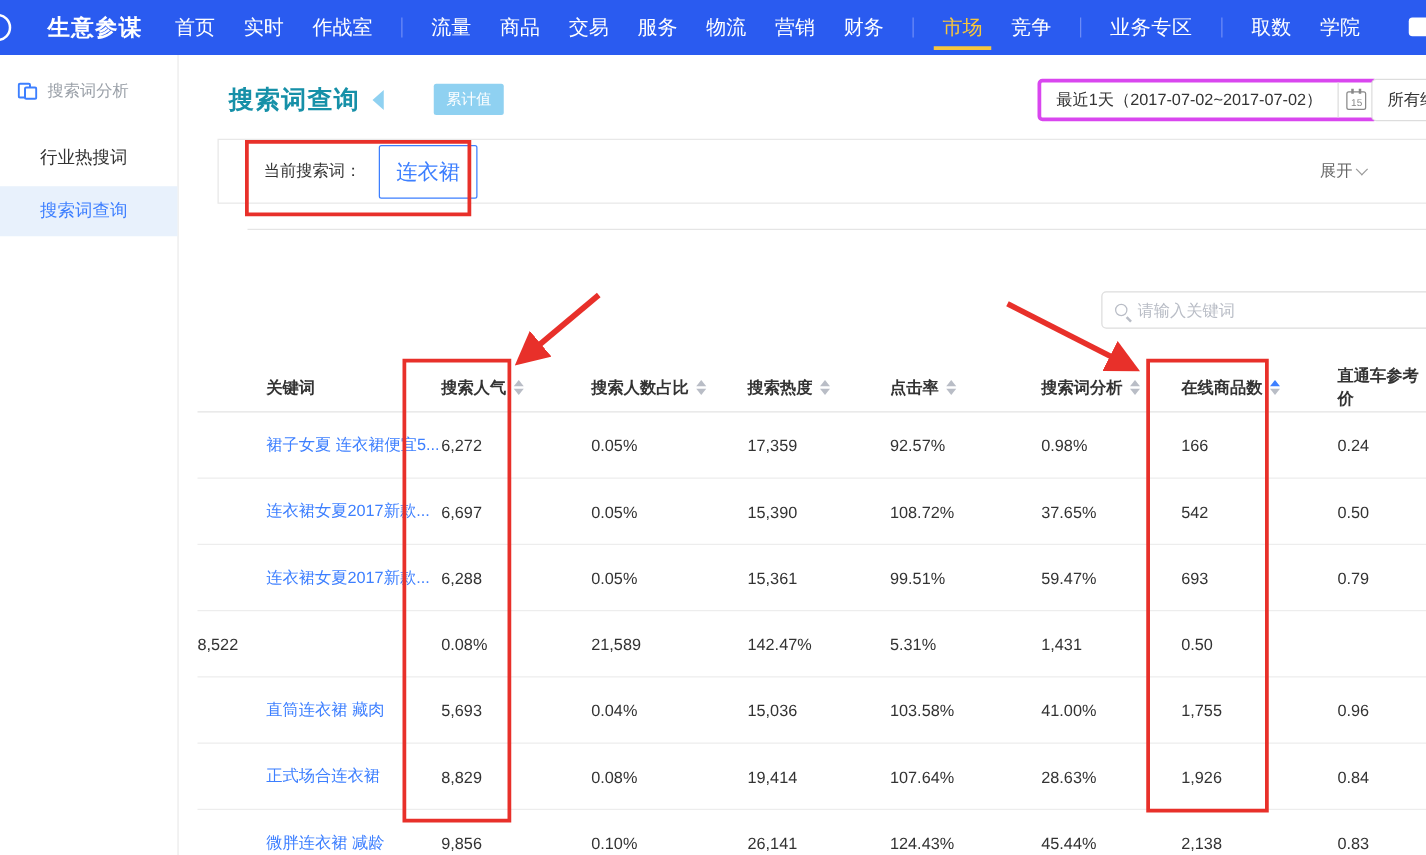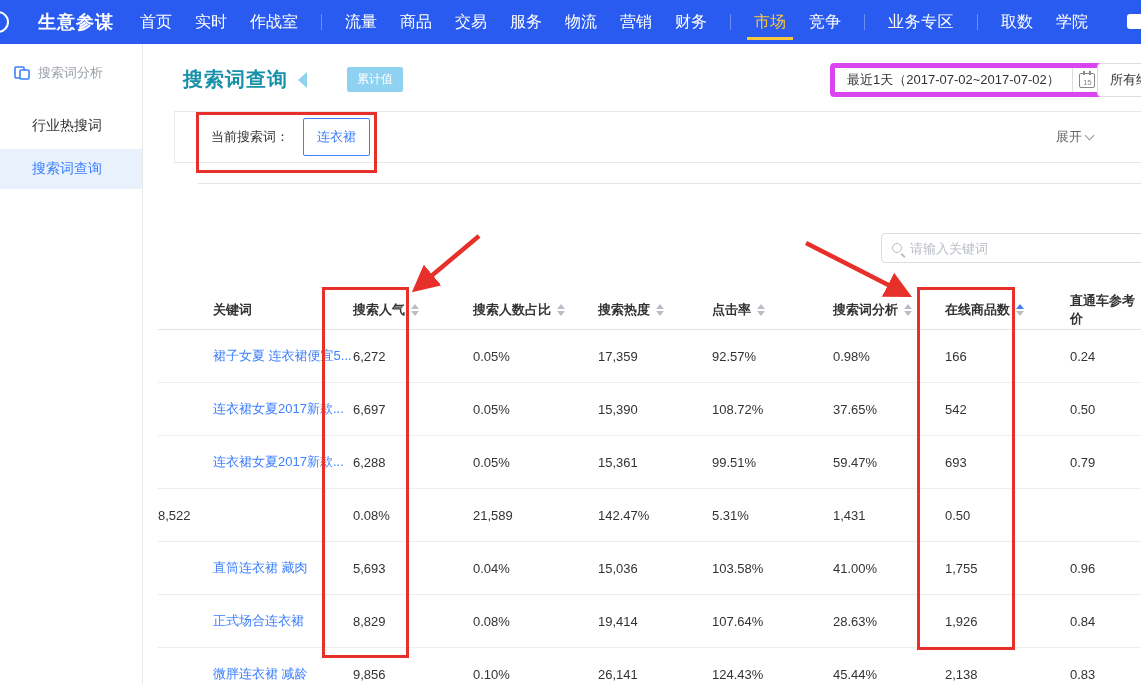--- a/index.html
+++ b/index.html
@@ -32,36 +32,36 @@
 
   
   .content { position:absolute; left:143px; top:44px; width:998px; height:640px; background:#fff; }
   .page-title-row { position:absolute; left:40px; top:22px; display:flex; align-items:center; }
   .page-title { font-size:20px; font-weight:bold; color:#1690a8; letter-spacing:1px; }
   .badge-wrap { display:flex; align-items:center; margin-left:10px;gap:40px; }
   .badge-arrow { width:0; height:0; border-top:8px solid transparent; border-bottom:8px solid transparent;
                  border-right:9px solid #8fd1f1; }
   .badge { background:#8fd1f1; color:#fff; font-size:12px; padding:4px 10px; border-radius:2px; }
 
-  .date-box { position:absolute; left:687px; top:19px; height:34px; border:5px solid #d946ef; border-radius:4px;
+  .date-box { position:absolute; left:687px; top:19px; height:34px; border:3px solid #d946ef; border-radius:4px;
               display:flex; align-items:center; background:#fff; }
   .date-text { font-size:13px; color:#333; padding:0 12px; }
   .cal-sect { border-left:1px solid #ddd; height:100%; width:30px; display:flex; align-items:center; justify-content:center; }
   .cal-icon { width:16px; height:15px; border:1px solid #888; border-radius:2px; position:relative;
               font-size:8px; color:#888; display:flex; align-items:flex-end; justify-content:center; }
   .cal-icon::before { content:""; position:absolute; top:-3px; left:3px; width:2px; height:4px; background:#888; }
   .cal-icon::after  { content:""; position:absolute; top:-3px; right:3px; width:2px; height:4px; background:#888; }
   .terminal-box { position:absolute; left:954px; top:19px; height:34px; width:70px; border:1px solid #ddd;
                   border-radius:4px; display:flex; align-items:center; padding-left:12px; font-size:13px; color:#333; background:#fff; }
 
   
   .filter-panel { position:absolute; left:31px; top:67px; width:980px; height:52px; background:#fff;
                   border:1px solid #e8e8e8; display:flex; align-items:center; }
   .filter-label { font-size:13px; color:#333; margin-left:36px; }
-  .keyword-chip { margin-left:14px; border:1px solid #3d7fff; color:#3d7fff; font-size:13px;
+  .keyword-chip { margin-left:14px; border:1px solid #3d7fff; color:#3d7fff; font-size:17px;
                   padding:9px 13px; border-radius:2px; background:#fff; cursor:pointer; }
   .expand-link { position:absolute; right:48px; top:84px; font-size:13px; color:#666; cursor:pointer; }
   .chev { display:inline-block; width:7px; height:7px; border-right:1px solid #999; border-bottom:1px solid #999;
           transform:rotate(45deg); margin-left:4px; vertical-align:2px; }
 
   
   .table-panel { position:absolute; left:15px; top:139px; width:998px; height:635px; background:#fff; }
   .panel-topline { position:absolute; left:40px; top:0; right:0; height:1px; background:#e5e5e5; }
   .search-box { position:absolute; left:723px; top:50px; width:285px; height:30px; border:1px solid #ddd;
                 border-radius:4px; display:flex; align-items:center; padding:0 10px; background:#fff; }

